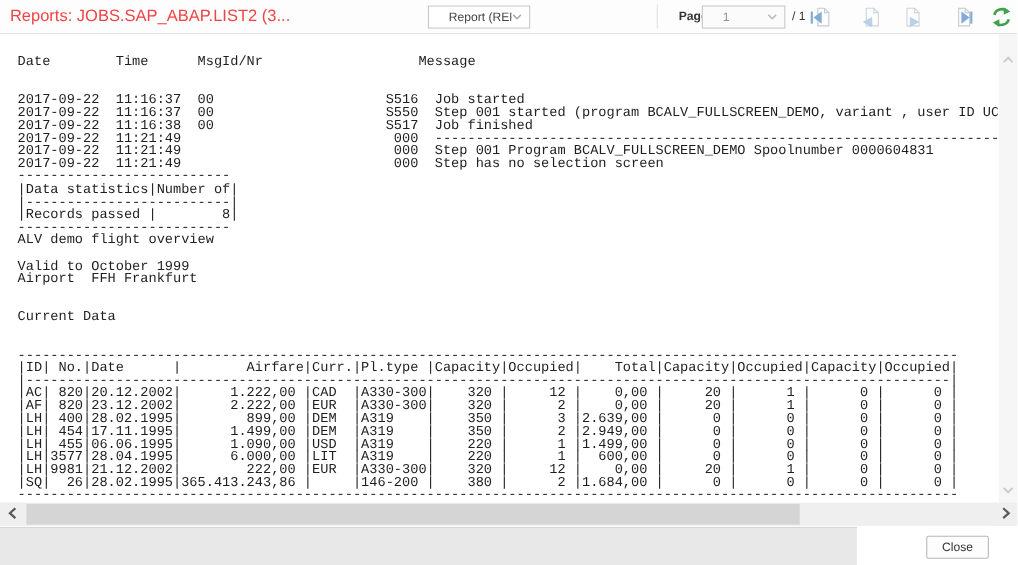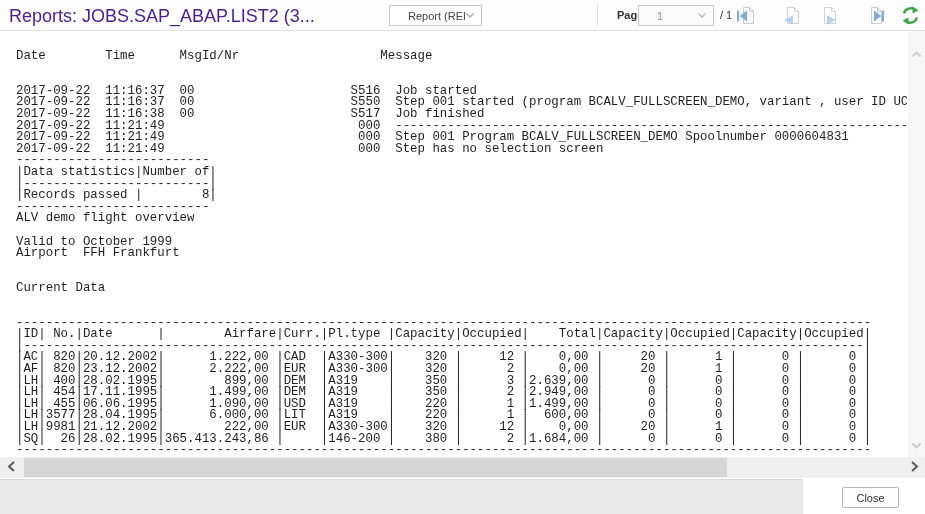--- a/index.html
+++ b/index.html
@@ -1,21 +1,21 @@
 <!DOCTYPE html>
 <html><head>
 <meta charset="utf-8">
 <style>
   html,body{margin:0;padding:0;background:#fff;}
   .window{position:relative;width:925px;height:514px;background:#fff;overflow:hidden;
           font-family:"Liberation Sans",sans-serif;}
   
   .titlebar{position:absolute;left:0;top:0;width:925px;height:30px;background:#fdfdfd;
             border-bottom:1px solid #e2e2e2;}
-  .title{position:absolute;left:9px;top:6px;width:372px;font-size:18px;color:#4c1d95;
+  .title{position:absolute;left:9px;top:6px;width:372px;font-size:15px;color:#ef4444;
          white-space:nowrap;overflow:hidden;}
   .dropdown{position:absolute;top:5px;height:21px;border:1px solid #c9c9c9;background:#fff;
             box-sizing:border-box;font-size:11px;color:#444;display:flex;align-items:center;
             padding:0 6px;cursor:pointer;}
   .dropdown .dd-val{flex:1;white-space:nowrap;overflow:hidden;margin-left:12px;}
   .report-dd{left:389px;width:93px;}
   .page-dd{left:638px;width:76px;background:#fbfbfb;color:#8f8f8f;}
   .btn-latest{position:absolute;left:486px;top:5px;width:105px;height:21px;box-sizing:border-box;
               border:1px solid #d2d2d2;background:#fcfcfc;color:#a3a3a3;font-size:11px;
               font-family:"Liberation Sans",sans-serif;cursor:default;}
@@ -33,21 +33,21 @@
   .vscroll{position:absolute;right:0;top:31px;width:17px;height:426px;background:#f6f6f7;}
   .vscroll .chev{position:absolute;left:3px;}
   .vscroll .chev.up{top:20px;} .vscroll .chev.down{bottom:8px;}
   
   .hscroll{position:absolute;left:0;top:457px;width:925px;height:21px;background:#efefef;}
   .h-arrow{position:absolute;top:0;width:22px;height:21px;border:none;background:#efefef;padding:0;cursor:pointer;}
   .h-arrow.left{left:0;} .h-arrow.right{right:0;}
   .h-thumb{position:absolute;left:24px;top:1px;width:703px;height:19px;background:#d5d5d5;cursor:grab;}
   
   .footer{position:absolute;left:0;top:479px;width:779px;height:35px;background:#e8e8e8;
-          border-top:1px solid #d6d6d6;padding-left:24px;}
+          border-top:1px solid #d6d6d6;}
   .btn-close{position:absolute;left:842px;top:7px;width:57px;height:21px;box-sizing:border-box;
              background:#fdfdfd;border:1px solid #b8b8b8;border-radius:2px;font-size:11px;color:#333;
              font-family:"Liberation Sans",sans-serif;cursor:pointer;}
 </style>
 </head>
 <body>
 
 <div class="window">
 
   <div class="titlebar">

